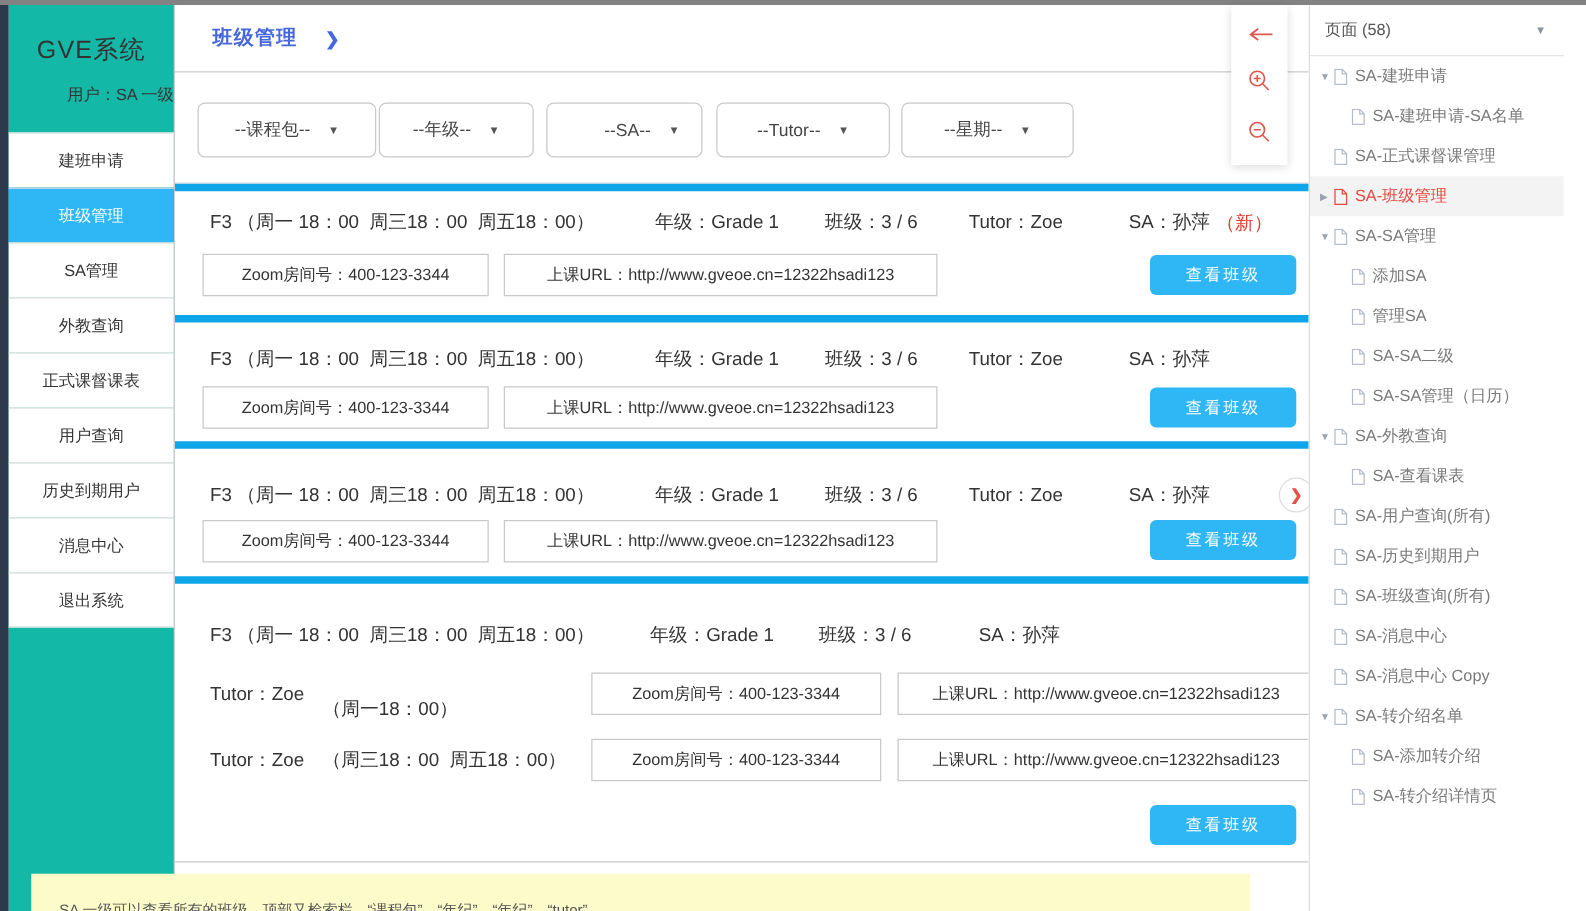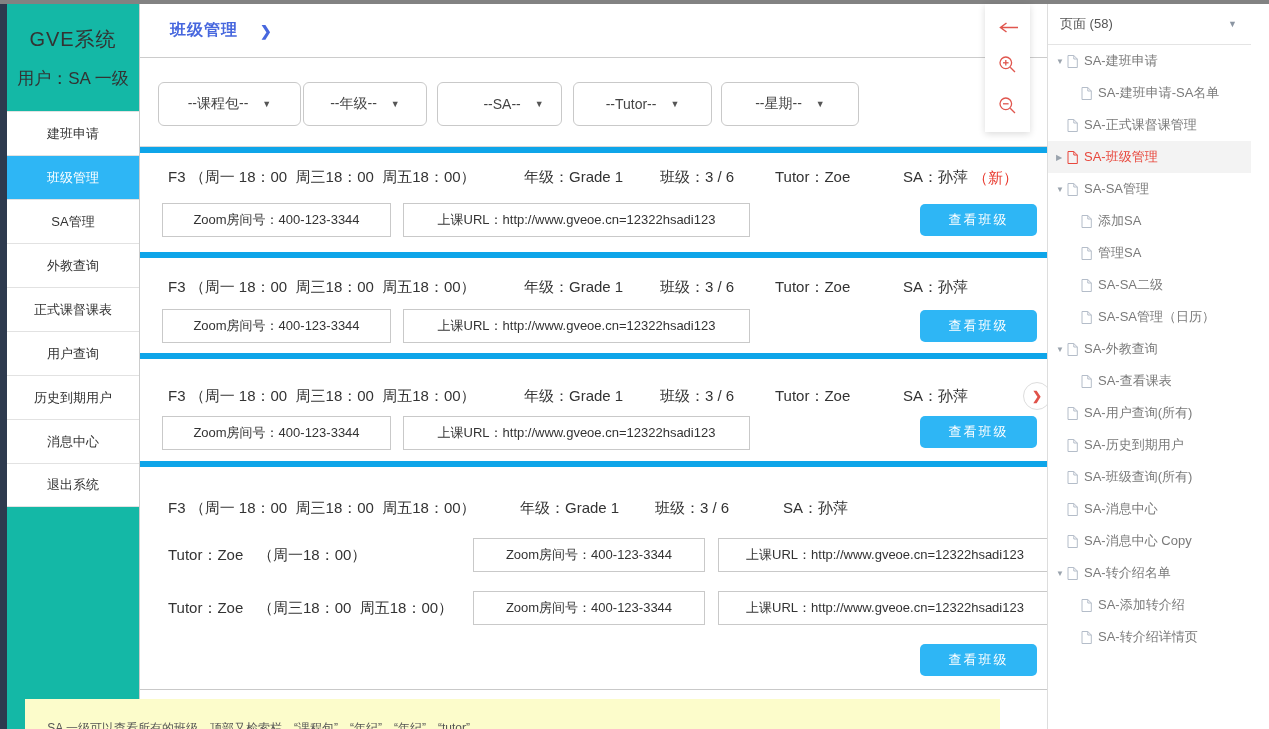--- a/index.html
+++ b/index.html
@@ -6,24 +6,24 @@
   html,body { background:#fff; }
   body { font-family:"Liberation Sans", sans-serif; }
   #stage { position:relative; width:1269px; height:729px; background:#fff; overflow:hidden; }
 
   .topbar { position:absolute; left:0; top:0; width:1269px; height:4px; background:#828282; }
   .leftstrip { position:absolute; left:0; top:4px; width:7px; height:725px; background:#2d3a4e; }
 
   
   .sidebar { position:absolute; left:7px; top:4px; width:133px; height:725px; background:#14b8a6; border-right:1px solid #ccc; }
   .sb-title { margin-top:22px; text-align:center; font-size:20px; color:#333; letter-spacing:1px; }
-  .sb-user { margin-top:14px; text-align:center; font-size:17px; color:#333; }
+  .sb-user { margin-top:14px; text-align:right; font-size:13px; color:#333; }
   .sb-menu { margin-top:21px; }
   .side-item { height:44px; line-height:44px; text-align:center; font-size:13px; color:#333; border-top:1px solid #e2e2e2; cursor:pointer; background:#fff; }
-  .side-item:last-child { border-bottom:1px solid #e2e2e2;font-family:Liberation Mono, monospace; }
+  .side-item:last-child { border-bottom:1px solid #e2e2e2; }
   .side-item.active { background:#2eb6f5; color:#fff; }
 
   
   .main { position:absolute; left:140px; top:4px; width:907px; height:725px; background:#fff; }
   .crumbbar { height:54px; border-bottom:1px solid #ccc; display:flex; align-items:center; padding-left:30px; }
   .crumb { color:#4767de; font-size:16px; font-weight:bold; letter-spacing:1px; }
   .crumb-chev { color:#4767de; font-size:14px; font-weight:bold; margin-left:22px; }
 
   .filterbar { position:relative; height:89px; border-bottom:1px solid #d8d8d8; }
   .flt { position:absolute; top:24px; height:44px; border:1px solid #c9c9c9; border-radius:6px; background:#fff;
@@ -163,21 +163,21 @@
     </div>
 
     <div class="card card4">
       <span class="info" style="left:28px;top:32px">F3 （周一 18：00  周三18：00  周五18：00）</span>
       <span class="info" style="left:380px;top:32px">年级：Grade 1</span>
       <span class="info" style="left:515px;top:32px">班级：3 / 6</span>
       <span class="info" style="left:643px;top:32px">SA：孙萍</span>
 
       <div class="trow" style="top:71px">
         <span class="info" style="left:28px;top:8px">Tutor：Zoe</span>
-        <span class="info" style="left:118px;top:8px">（周一18：00）</span>
+        <span class="info" style="left:118px;top:20px">（周一18：00）</span>
         <div class="box" style="left:333px;top:0;width:232px">Zoom房间号：400-123-3344</div>
         <div class="box" style="left:578px;top:0;width:334px">上课URL：http://www.gveoe.cn=12322hsadi123</div>
       </div>
       <div class="trow" style="top:124px">
         <span class="info" style="left:28px;top:8px">Tutor：Zoe</span>
         <span class="info" style="left:118px;top:8px">（周三18：00  周五18：00）</span>
         <div class="box" style="left:333px;top:0;width:232px">Zoom房间号：400-123-3344</div>
         <div class="box" style="left:578px;top:0;width:334px">上课URL：http://www.gveoe.cn=12322hsadi123</div>
       </div>
       <div class="view-btn" style="left:780px;top:177px">查看班级</div>

